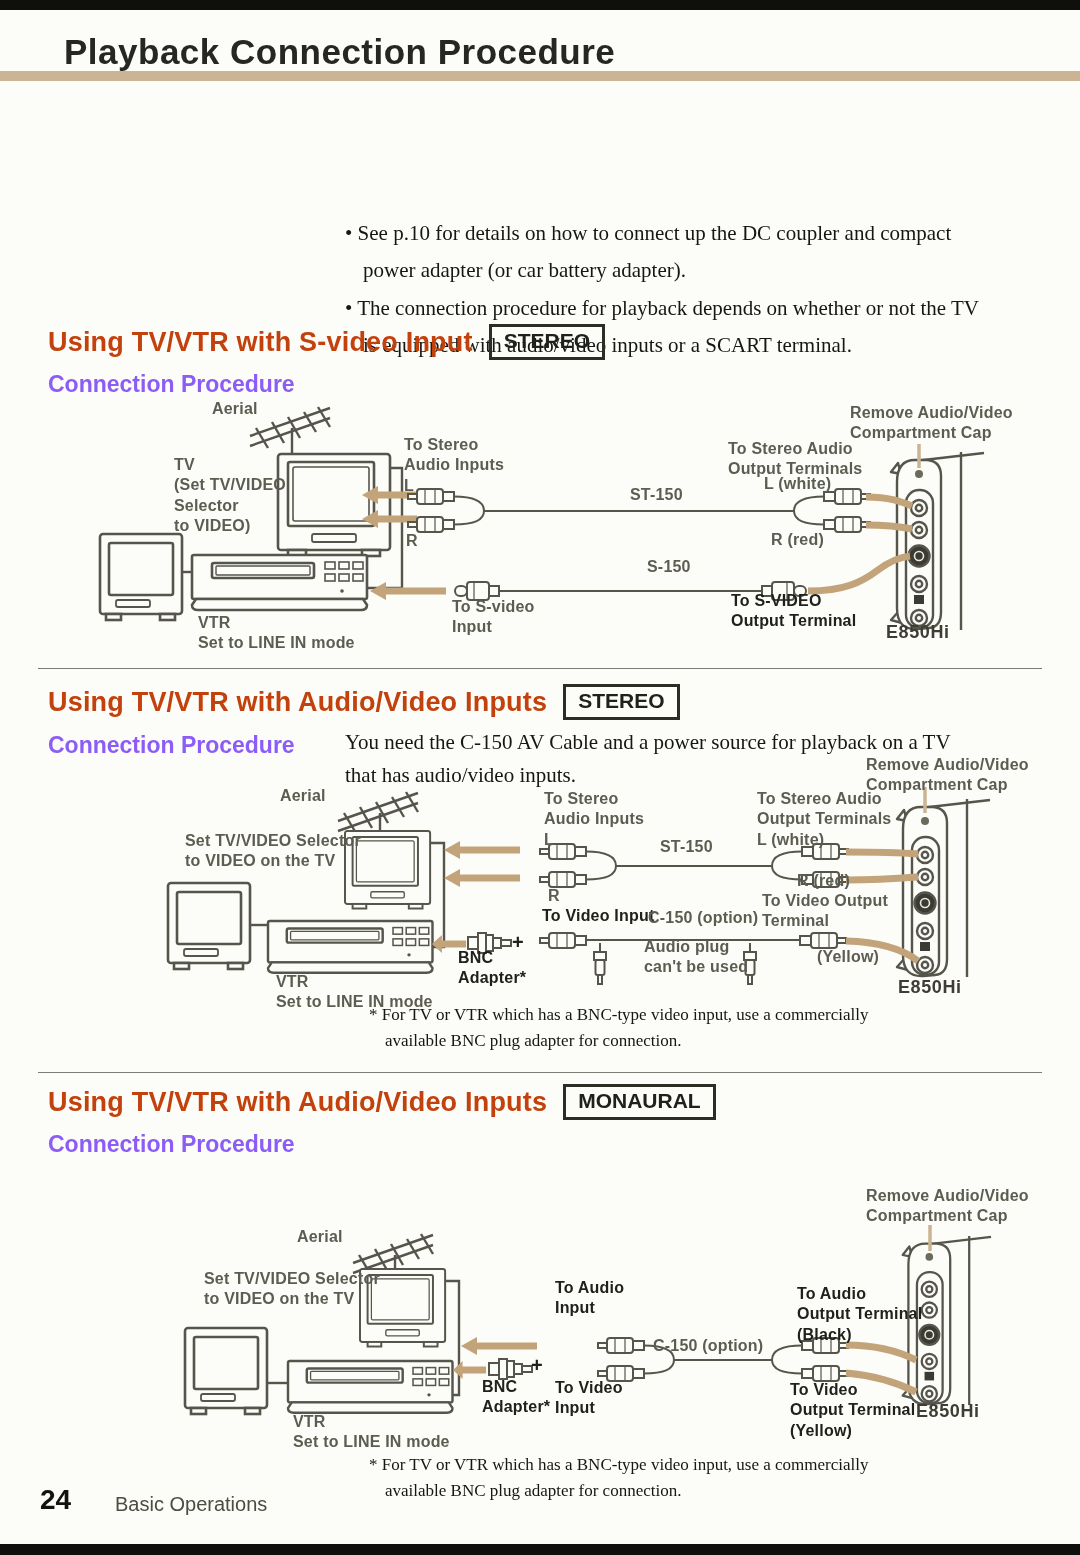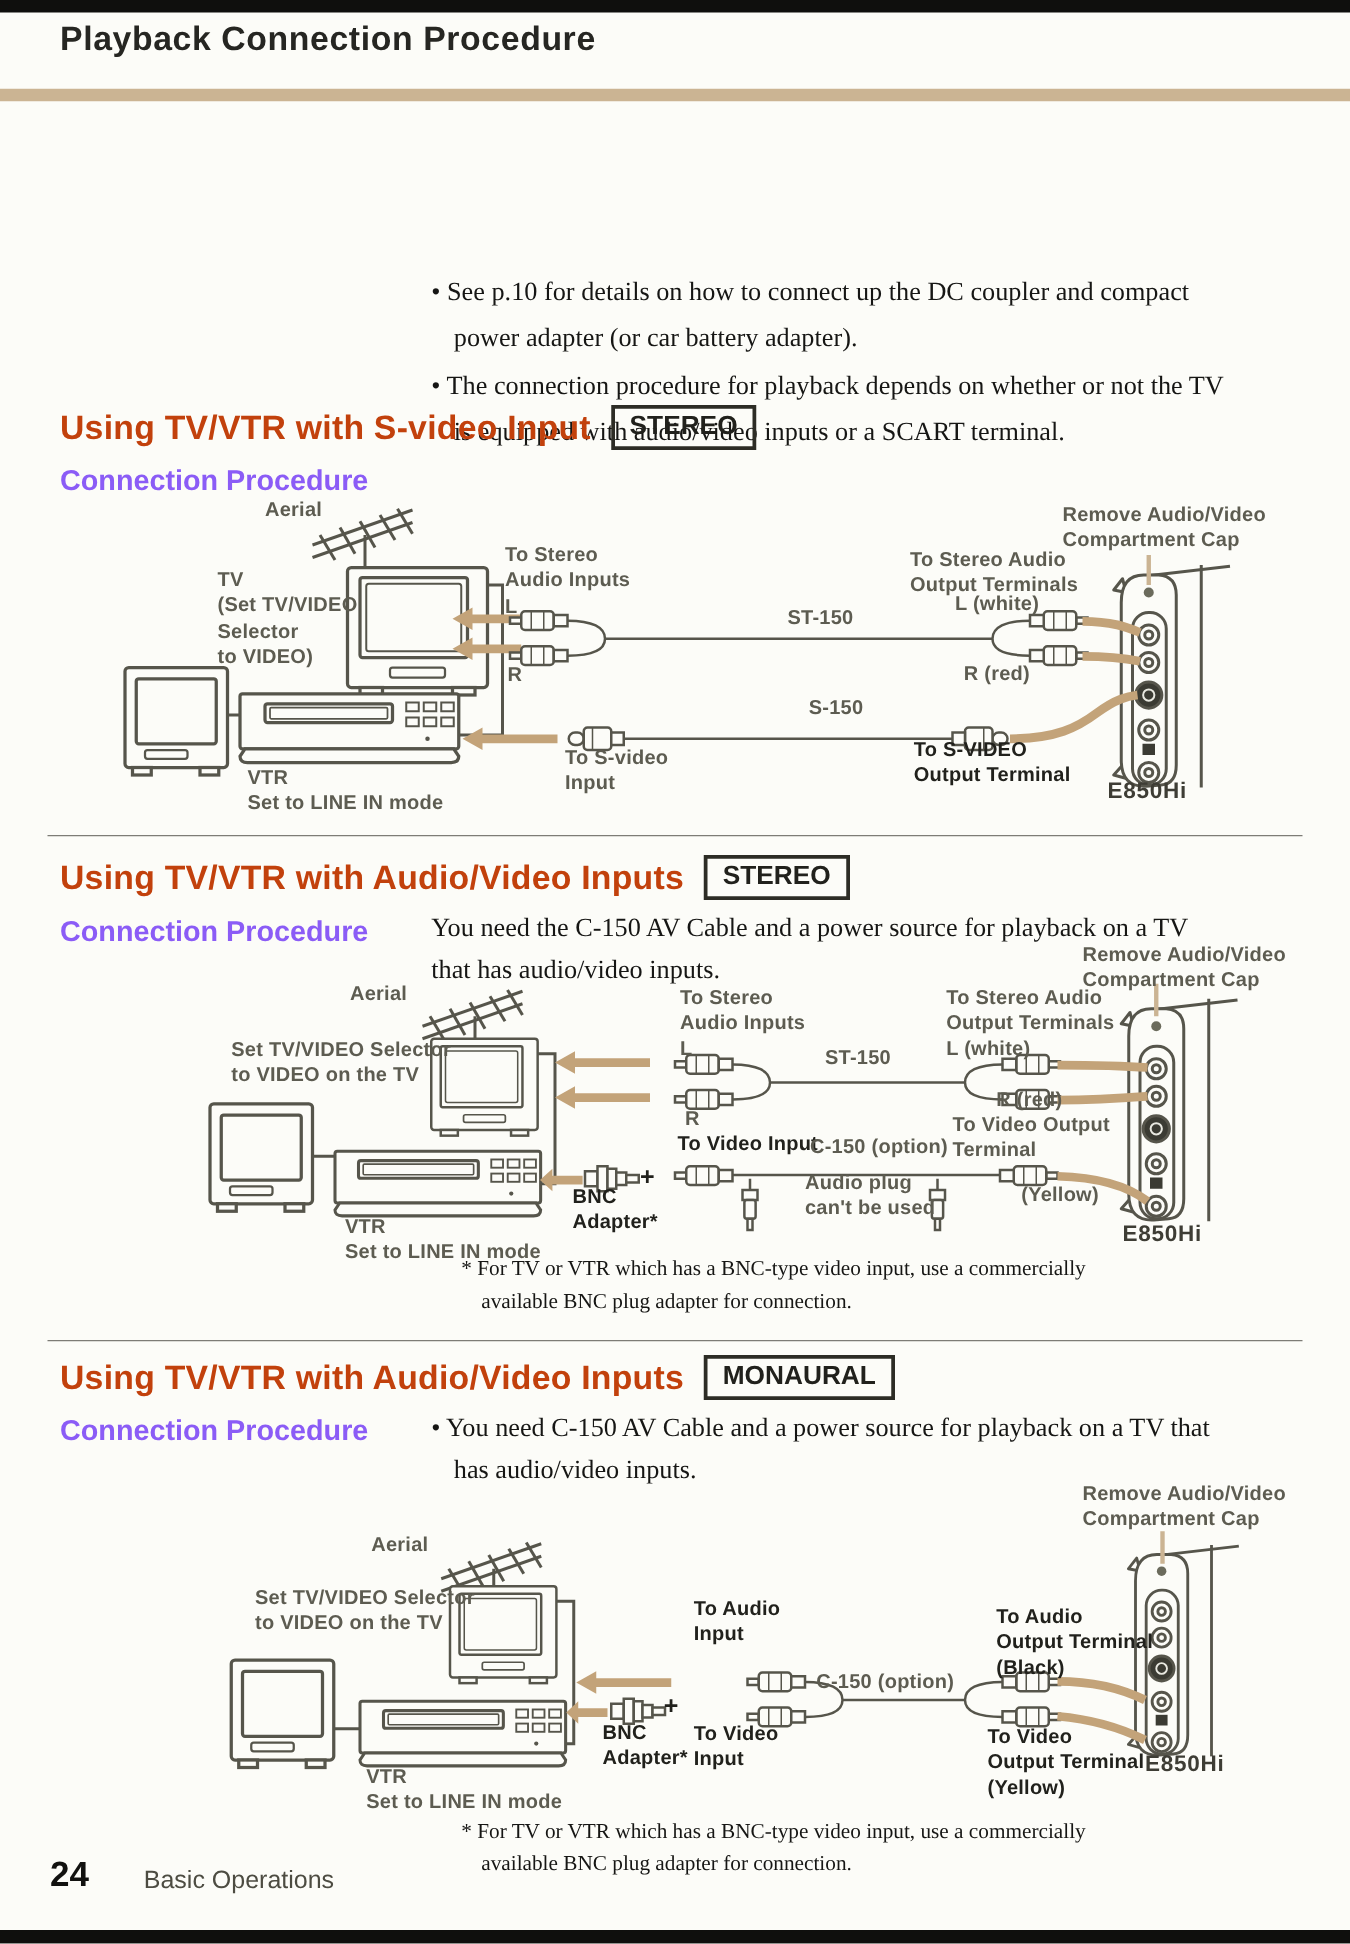--- a/index.html
+++ b/index.html
@@ -1,21 +1,21 @@
 <!DOCTYPE html>
 <html><head>
 <meta charset="utf-8">
 <style>
   html,body{margin:0;padding:0;background:#e9e9e5;}
   .page{position:relative;width:1080px;height:1555px;background:#fcfcf8;overflow:hidden;
         font-family:"Liberation Sans",sans-serif;}
   .topbar{position:absolute;left:0;top:0;width:1080px;height:10px;background:#0f0f0d;}
   .bottombar{position:absolute;left:0;top:1544px;width:1080px;height:11px;background:#0f0f0d;}
   .tanbar{position:absolute;left:0;top:71px;width:1080px;height:10px;background:#cbb493;}
-  .title{position:absolute;left:48px;top:16px;margin:0;font-size:27px;font-weight:700;
+  .title{position:absolute;left:48px;top:16px;margin:16px;font-size:35px;font-weight:700;
          color:#262622;letter-spacing:.5px;}
   .serifblk{font-family:"Liberation Serif","DejaVu Serif",serif;color:#161614;}
   .intro{position:absolute;left:345px;top:101px;width:700px;font-size:21px;line-height:1.76;
          white-space:pre-line;}
   .hang{padding-left:18px;text-indent:-18px;}
   .sec-head{position:absolute;display:flex;align-items:center;gap:16px;}
   .sec-head h2{margin:0;font-size:27px;font-weight:700;color:#c2410c;letter-spacing:.2px;}
   .badge{border:3px solid #2d2c25;padding:2px 12px 4px;font-size:21px;font-weight:700;color:#21211c;}
   .sub-head{position:absolute;font-size:23px;font-weight:700;color:#8b5cf6;margin:0;}
   .desc{position:absolute;font-size:21px;line-height:1.55;white-space:pre-line;}
@@ -274,22 +274,20 @@
   <div class="footnote serifblk" style="left:345px;top:1002px">* For TV or VTR which has a BNC-type video input, use a commercially
 available BNC plug adapter for connection.</div>
 
   <div class="divider" style="top:1072px"></div>
 
   <div class="sec-head" style="left:48px;top:1084px">
     <h2>Using TV/VTR with Audio/Video Inputs</h2>
     <span class="badge">MONAURAL</span>
   </div>
   <h3 class="sub-head" style="left:48px;top:1131px">Connection Procedure</h3>
-  <div class="desc serifblk hang" style="left:345px;top:1126px;width:700px">• You need C-150 AV Cable and a power source for playback on a TV that
-has audio/video inputs.</div>
 
   <svg class="diagram" style="top:1225px" width="1080" height="230" viewBox="0 0 1080 230">
     <use href="#g-aerial" transform="translate(345,2)"></use>
     <use href="#g-tv" transform="translate(360,44) scale(0.76)"></use>
     <polyline points="445,56 459,56 459,170 451,170" fill="none" stroke="#56554b" stroke-width="2.4"></polyline>
     <use href="#g-monitor" transform="translate(185,103)"></use>
     <line x1="267" y1="158" x2="288" y2="158" stroke="#56554b" stroke-width="2.4"></line>
     <use href="#g-vtr" transform="translate(288,136) scale(0.94)"></use>
     <use href="#g-arrow-long" transform="translate(461,112)"></use>
     <use href="#g-arrow" transform="translate(453,136) scale(0.6,1)"></use>

